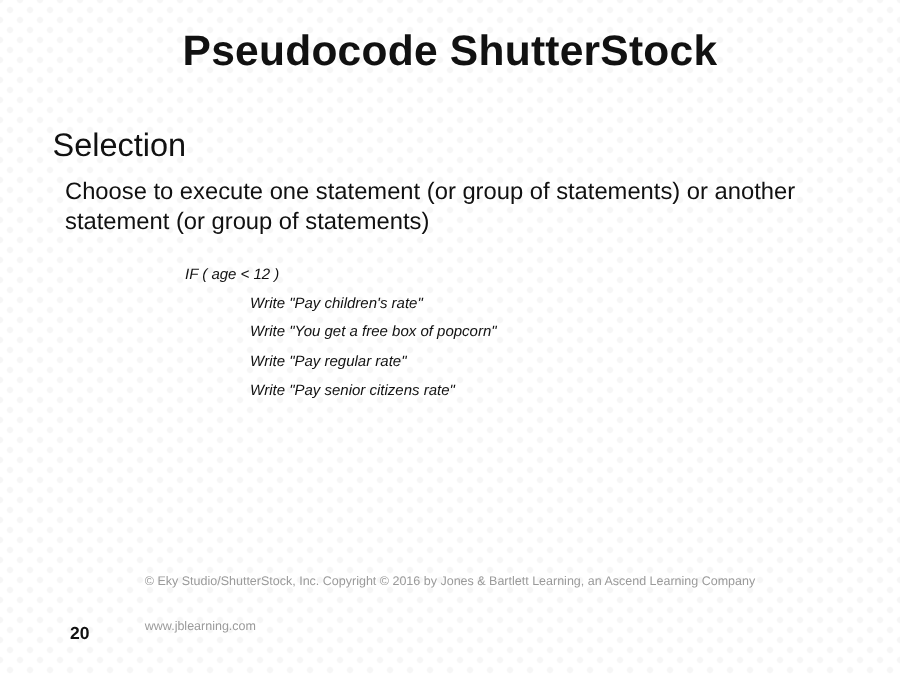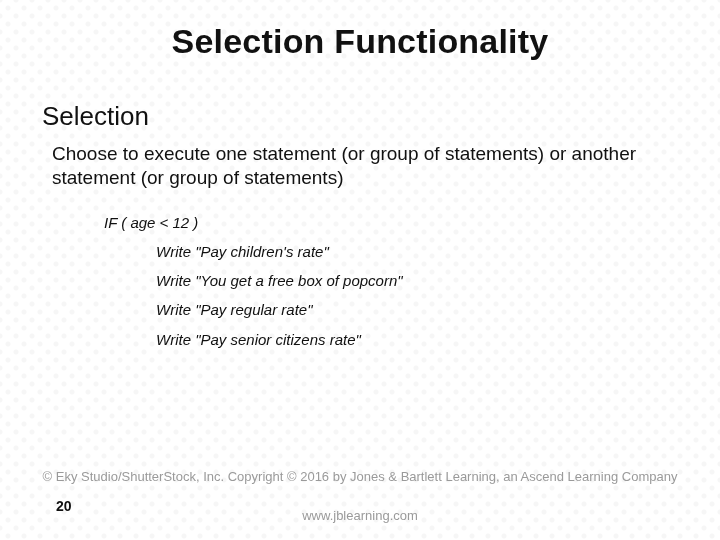--- a/index.html
+++ b/index.html
@@ -42,56 +42,56 @@
     font-size: 19px;
     color: #111;
     margin: 0 0 18px 10px;
     line-height: 1.25;
   }
   .code {
     margin-left: 62px;
   }
   .code-line {
     font-style: italic;
-    font-size: 15px;
+    font-size: 12px;
     color: #111;
     line-height: 1.95;
+    margin-left: 44px;
   }
   .indent {
     padding-left: 52px;
   }
   .page-num {
     position: absolute;
     left: 56px;
     bottom: 26px;
     font-size: 14px;
     font-weight: bold;
     color: #111;
   }
   .copyright {
     position: absolute;
-    bottom: 16px;
+    bottom: 32px;
     left: 50%;
     transform: translateX(-50%);
-    font-size: 13px;
+    font-size: 10px;
     color: #9a9a9a;
-    text-align: center;
     white-space: nowrap;
     line-height: 1.2;
   }
   .copyright .url {
     display: block;
     margin-top: 24px;
   }
 </style>
 </head>
 <body>
 
 <div class="slide">
-  <h1 class="title">Selection Functionality</h1>
+  <h1 class="title">Pseudocode ShutterStock</h1>
 
   <div class="section">Selection</div>
 
   <div class="desc">Choose to execute one statement (or group of statements) or another statement (or group of statements)</div>
 
   <div class="code">
     <div class="code-line">IF ( age &lt; 12 )</div>
     <div class="code-line indent">Write "Pay children's rate"</div>
     <div class="code-line indent">Write "You get a free box of popcorn"</div>
     <div class="code-line indent">Write "Pay regular rate"</div>

